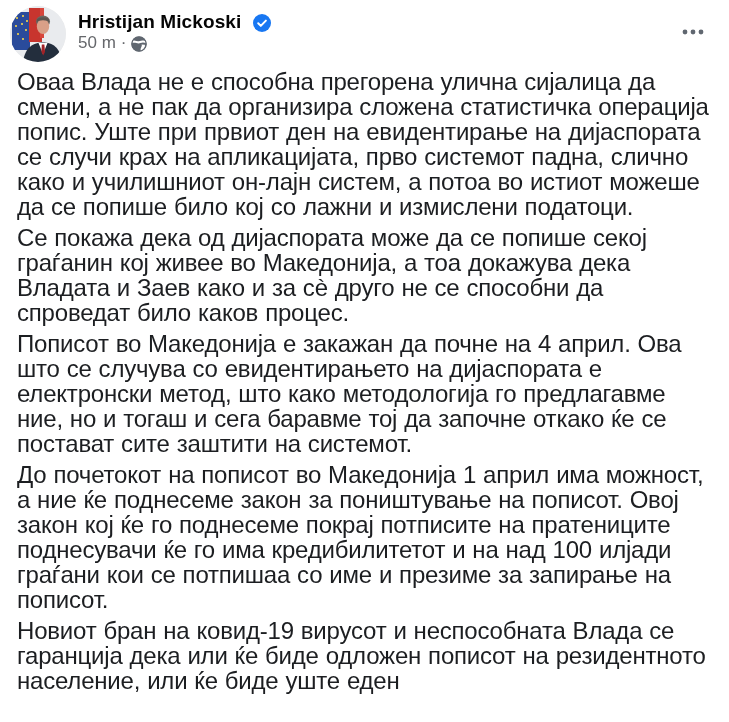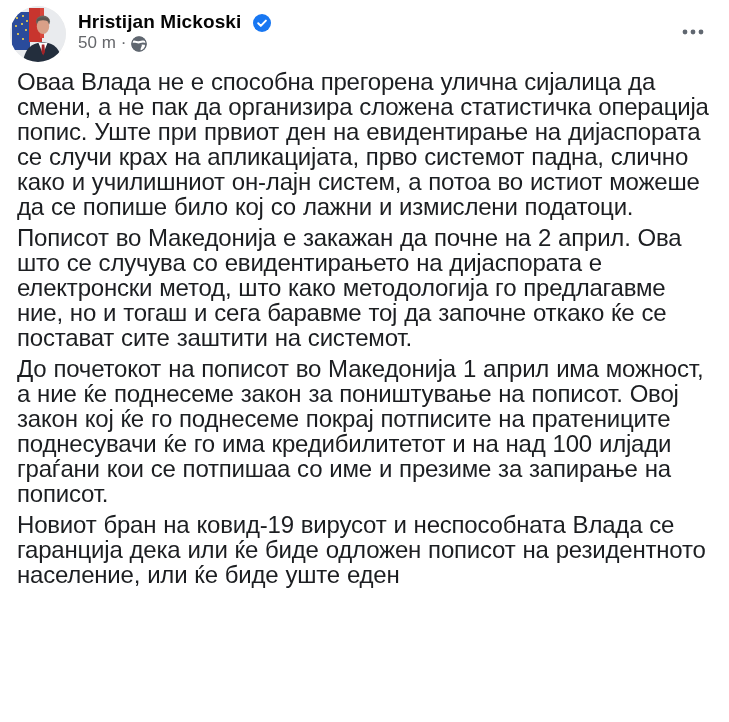--- a/index.html
+++ b/index.html
@@ -149,18 +149,19 @@
       <svg width="22" height="6" viewBox="0 0 22 6">
         <circle cx="3" cy="3" r="2.4" fill="#606770"></circle>
         <circle cx="11" cy="3" r="2.4" fill="#606770"></circle>
         <circle cx="19" cy="3" r="2.4" fill="#606770"></circle>
       </svg>
     </button>
   </div>
 
   <div class="post-body">
       <p>Оваа Влада не е способна прегорена улична сијалица да смени, а не пак да организира сложена статистичка операција попис. Уште при првиот ден на евидентирање на дијаспората се случи крах на апликацијата, прво системот падна, слично како и училишниот он-лајн систем, а потоа во истиот можеше да се попише било кој со лажни и измислени податоци.</p>
-      <p>Пописот во Македонија е закажан да почне на 2 април. Ова што се случува со евидентирањето на дијаспората е електронски метод, што како методологија го предлагавме ние, но и тогаш и сега баравме тој да започне откако ќе се постават сите заштити на системот.</p>
+      <p>Се покажа дека од дијаспората може да се попише секој граѓанин кој живее во Македонија, а тоа докажува дека Владата и Заев како и за сè друго не се способни да спроведат било каков процес.</p>
+      <p>Пописот во Македонија е закажан да почне на 4 април. Ова што се случува со евидентирањето на дијаспората е електронски метод, што како методологија го предлагавме ние, но и тогаш и сега баравме тој да започне откако ќе се постават сите заштити на системот.</p>
       <p>До почетокот на пописот во Македонија 1 април има можност, а ние ќе поднесеме закон за поништување на пописот. Овој закон кој ќе го поднесеме покрај потписите на пратениците поднесувачи ќе го има кредибилитетот и на над 100 илјади граѓани кои се потпишаа со име и презиме за запирање на пописот.</p>
       <p>Новиот бран на ковид-19 вирусот и неспособната Влада се гаранција дека или ќе биде одложен пописот на резидентното население, или ќе биде уште еден</p>
     </div>
 
 </div>
 
 </body></html>

